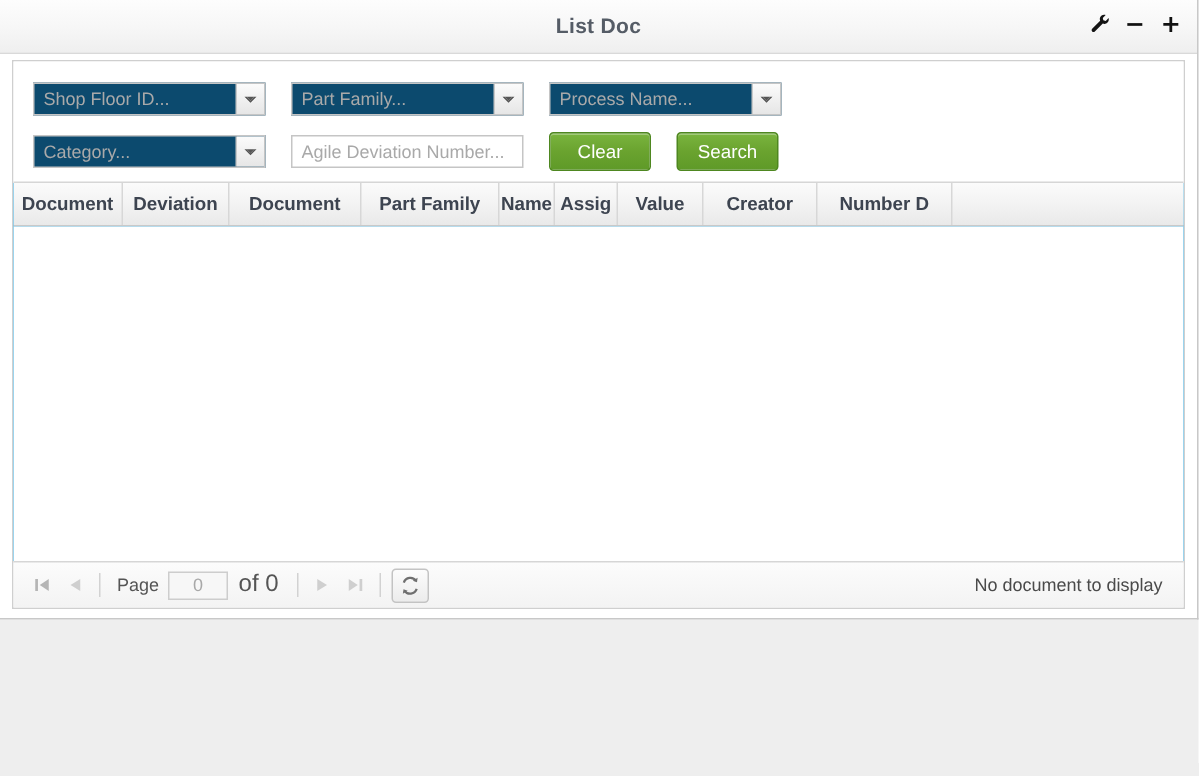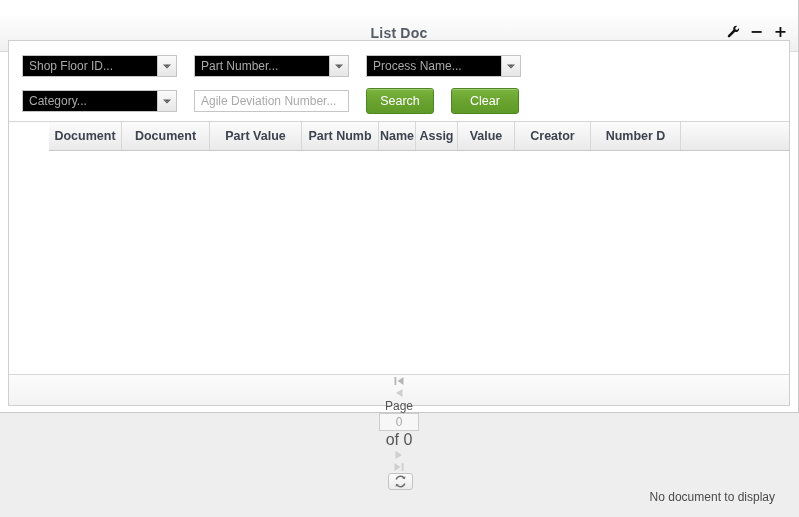--- a/index.html
+++ b/index.html
@@ -30,21 +30,20 @@
     border-left: none;
     box-sizing: border-box;
   }
 
   .titlebar {
     position: relative;
     height: 36px;
     background: linear-gradient(to bottom, #fdfdfd 0%, #f7f7f7 50%, #efefef 100%);
     border-bottom: 1px solid #d9d9d9;
     box-sizing: border-box;
-    margin-top: 16px;
   }
   .titlebar-title {
     position: absolute;
     left: 0; right: 0;
     top: 9px;
     text-align: center;
     font-size: 14px;
     font-weight: bold;
     color: #555c66;
     letter-spacing: .2px;
@@ -103,21 +102,21 @@
     gap: 17px;
   }
   .filter-row.row1 { top: 14px; }
   .filter-row.row2 { top: 47px; }
 
   .select-wrap {
     position: relative;
     width: 155px;
     height: 22px;
     border: 1px solid #c5c5c5;
-    background: #000000;
+    background: #0c4a6e;
     box-sizing: border-box;
     display: flex;
     align-items: center;
     cursor: pointer;
   }
   .select-wrap .sel-text {
     padding-left: 6px;
     font-size: 12px;
     color: #a9a9a9;
     white-space: nowrap;
@@ -167,21 +166,20 @@
 
   
   .grid {
     position: absolute;
     left: 0;
     top: 81px;
     right: 0;
     bottom: 31px;
     background: #0ea5e9;
     overflow: hidden;
-    margin-left: 40px;
   }
   .grid-header {
     display: flex;
     height: 29px;
     background: linear-gradient(to bottom, #fbfbfb 0%, #f2f2f2 55%, #e9e9e9 100%);
     border-bottom: 1px solid #c9c9c9;
     box-sizing: border-box;
     width: 820px;
   }
   .th {
@@ -206,22 +204,21 @@
   
   .pager {
     position: absolute;
     left: 0; right: 0; bottom: 0;
     height: 31px;
     background: linear-gradient(to bottom, #fcfcfc 0%, #f3f3f3 100%);
     border-top: 1px solid #d6d6d6;
     box-sizing: border-box;
     display: flex;
     align-items: center;
-    padding: 0 8px;
-    flex-direction: column;
+    padding: 12px 8px;
   }
   .pg-btn {
     width: 22px;
     height: 20px;
     display: flex;
     align-items: center;
     justify-content: center;
     cursor: pointer;
   }
   .pg-btn svg { display:block; }
@@ -303,30 +300,30 @@
         <div class="select-wrap">
           <span class="sel-text">Shop Floor ID...</span>
           <span class="select-arrow">
             <svg width="10" height="7" viewBox="0 0 10 7">
                 <path d="M1 1.5 L5 5.5 L9 1.5 L7.6 1.5 L5 4.1 L2.4 1.5 Z" fill="#555"></path>
                 <path d="M2.4 1.5 L5 4.1 L7.6 1.5 Z" fill="#555"></path>
               </svg>
           </span>
         </div>
 
-
         <div class="select-wrap">
-          <span class="sel-text">Part Number...</span>
+          <span class="sel-text">Part Family...</span>
           <span class="select-arrow">
             <svg width="10" height="7" viewBox="0 0 10 7">
                 <path d="M1 1.5 L5 5.5 L9 1.5 L7.6 1.5 L5 4.1 L2.4 1.5 Z" fill="#555"></path>
                 <path d="M2.4 1.5 L5 4.1 L7.6 1.5 Z" fill="#555"></path>
               </svg>
           </span>
         </div>
+
 
         <div class="select-wrap">
           <span class="sel-text">Process Name...</span>
           <span class="select-arrow">
             <svg width="10" height="7" viewBox="0 0 10 7">
                 <path d="M1 1.5 L5 5.5 L9 1.5 L7.6 1.5 L5 4.1 L2.4 1.5 Z" fill="#555"></path>
                 <path d="M2.4 1.5 L5 4.1 L7.6 1.5 Z" fill="#555"></path>
               </svg>
           </span>
         </div>
@@ -339,31 +336,31 @@
             <svg width="10" height="7" viewBox="0 0 10 7">
                 <path d="M1 1.5 L5 5.5 L9 1.5 L7.6 1.5 L5 4.1 L2.4 1.5 Z" fill="#555"></path>
                 <path d="M2.4 1.5 L5 4.1 L7.6 1.5 Z" fill="#555"></path>
               </svg>
           </span>
         </div>
 
 
         <input class="text-input" type="text" placeholder="Agile Deviation Number..." style="">
 
+        <button class="btn-green">Clear</button>
         <button class="btn-green">Search</button>
-        <button class="btn-green">Clear</button>
       </div>
     </div>
 
     <div class="grid">
       <div class="grid-header">
         <div class="th" style="width:73px">Document</div>
+        <div class="th" style="width:71px">Deviation</div>
         <div class="th" style="width:88px">Document</div>
-        <div class="th" style="width:92px">Part Value</div>
-        <div class="th" style="width:77px">Part Numb</div>
+        <div class="th" style="width:92px">Part Family</div>
         <div class="th" style="width:37px">Name</div>
         <div class="th" style="width:42px">Assig</div>
         <div class="th" style="width:57px">Value</div>
         <div class="th" style="width:76px">Creator</div>
         <div class="th" style="width:90px">Number D</div>
       </div>
       <div class="grid-body"></div>
     </div>
 
     <div class="pager">

